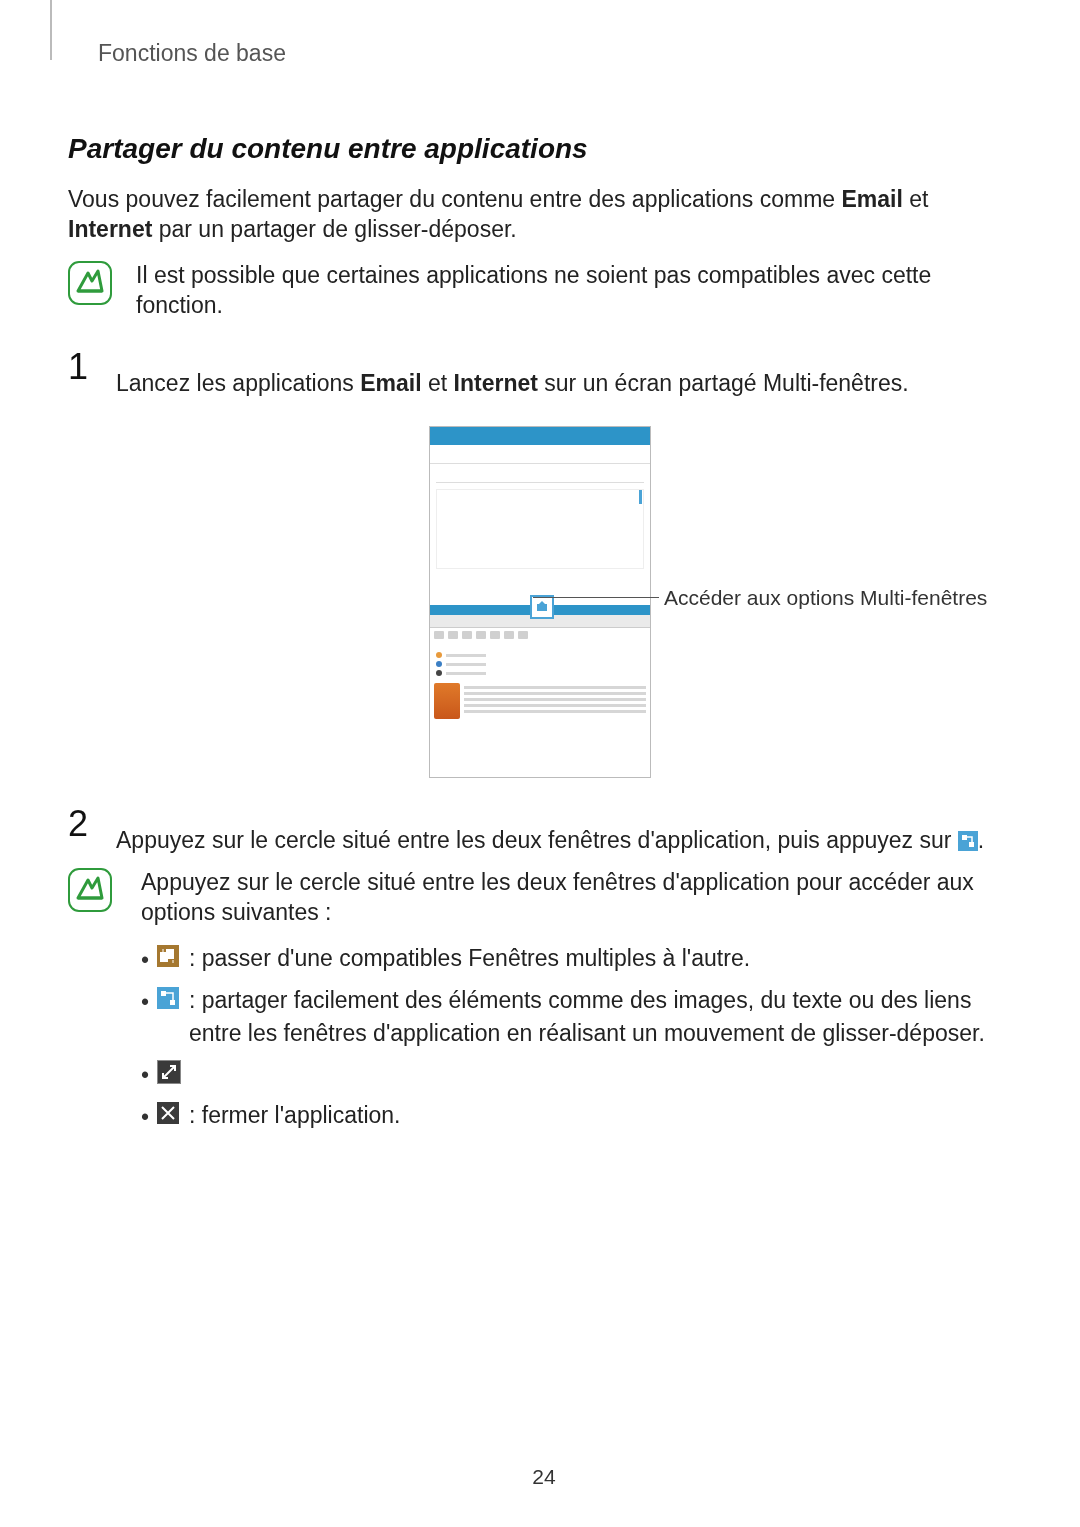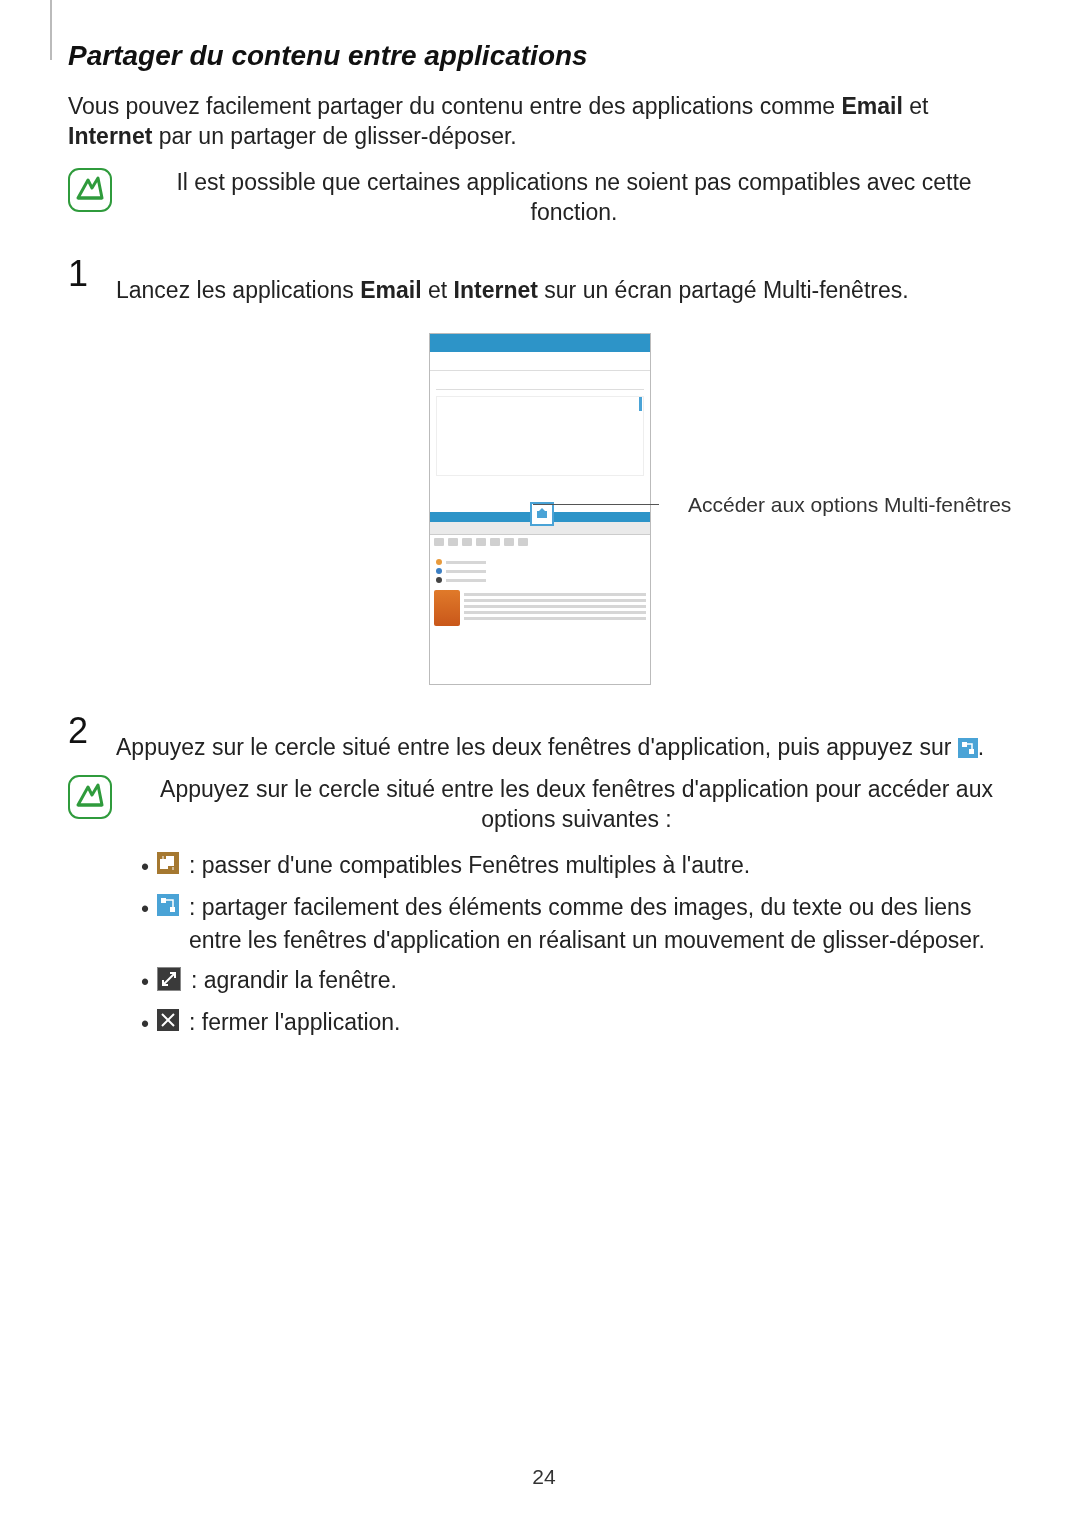--- a/index.html
+++ b/index.html
@@ -52,21 +52,20 @@
   }
   .note-icon {
     width: 44px;
     height: 44px;
     flex-shrink: 0;
   }
   .note-text {
     font-size: 23px;
     color: #222;
     line-height: 1.3;
-    text-align: center;
   }
 
   .step {
     display: flex;
     align-items: flex-start;
     gap: 20px;
     margin-top: 18px;
     margin-bottom: 12px;
   }
   .step-num {
@@ -175,21 +174,21 @@
   .callout-line {
     position: absolute;
     left: 465px;
     top: 171px;
     width: 126px;
     height: 1px;
     background: #555;
   }
   .callout-text {
     position: absolute;
-    left: 620px;
+    left: 596px;
     top: 160px;
     font-size: 21px;
     color: #333;
     white-space: nowrap;
   }
 
   .inline-icon {
     display: inline-block;
     width: 20px;
     height: 20px;
@@ -248,20 +247,21 @@
     text-align:center;
     font-size:21px;
     color:#333;
   }
 </style>
 </head>
 <body>
 
 <div class="page">
   <div class="header-sep"></div>
+  <div class="header-label">Fonctions de base</div>
 
   <div class="section-title">Partager du contenu entre applications</div>
 
   <div class="para">
     <span>Vous pouvez facilement partager du contenu entre des applications comme </span><span class="bold">Email</span><span> et </span><span class="bold">Internet</span><span> par un partager de glisser-déposer.</span>
   </div>
 
   <div class="note-block">
     <span class="note-icon">
       <svg viewBox="0 0 44 44">
@@ -383,21 +383,20 @@
         </div>
         <div class="bullet-row">
           <span class="bullet-dot">•</span>
           <span class="bullet-icon maximize">
             <svg viewBox="0 0 18 18">
                 <path d="M3 15 L15 3" stroke="#fff" stroke-width="2"></path>
                 <path d="M10 3 L15 3 L15 8" stroke="#fff" stroke-width="2" fill="none"></path>
                 <path d="M8 15 L3 15 L3 10" stroke="#fff" stroke-width="2" fill="none"></path>
               </svg>
           </span>
-          <span class="bullet-text"> : agrandir la fenêtre.</span>
         </div>
         <div class="bullet-row">
           <span class="bullet-dot">•</span>
           <span class="bullet-icon close">
             <svg viewBox="0 0 18 18">
                 <path d="M3 3 L15 15 M15 3 L3 15" stroke="#fff" stroke-width="2"></path>
               </svg>
           </span>
           <span class="bullet-text"> : fermer l'application.</span>
         </div>

